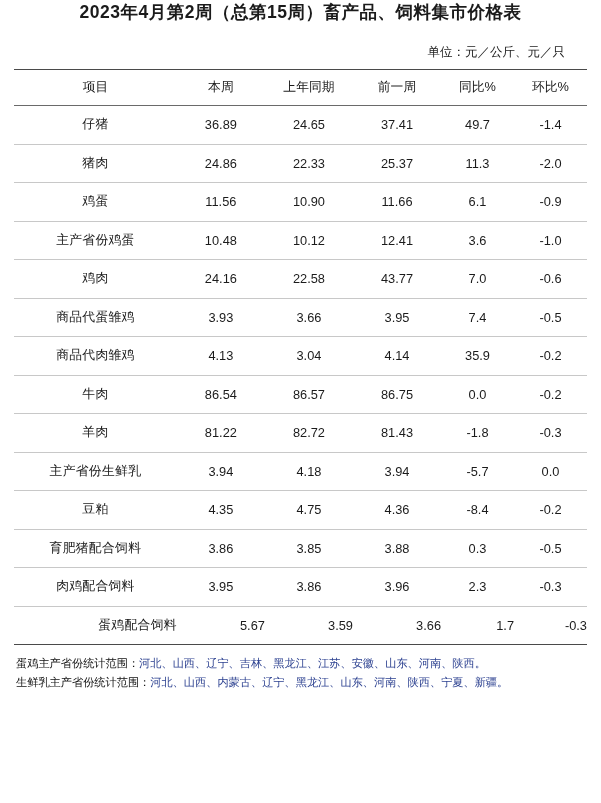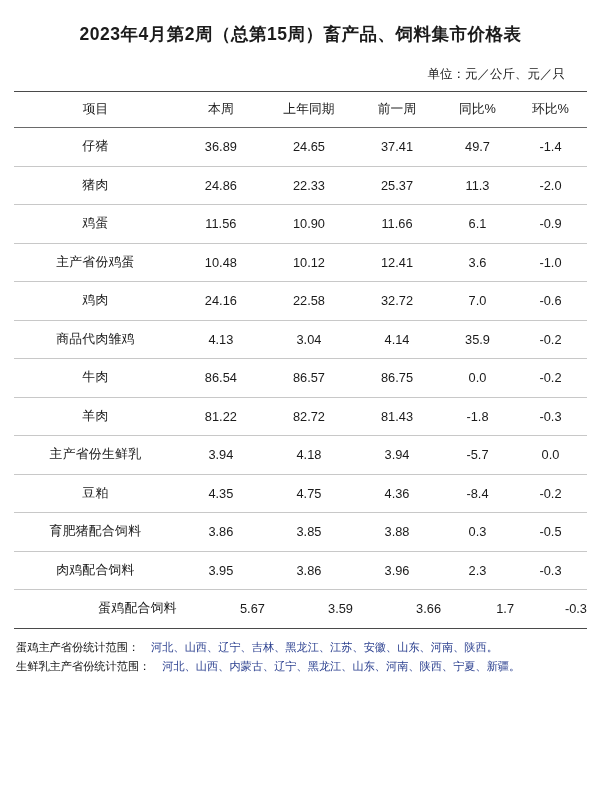--- a/index.html
+++ b/index.html
@@ -20,21 +20,20 @@
     height: 803px;
     box-sizing: border-box;
     padding: 0 14px;
   }
   .title {
     text-align: center;
     font-size: 17.5px;
     font-weight: bold;
     color: #1b1b1b;
     letter-spacing: 0.5px;
-    padding-top: 22px;
     padding-bottom: 2px;
     white-space: nowrap;
   }
   .unit {
     text-align: right;
     font-size: 12.5px;
     color: #1b1b1b;
     padding-right: 22px;
     padding-top: 18px;
     padding-bottom: 8px;
@@ -82,21 +81,20 @@
     color: #1b1b1b;
     line-height: 19px;
     white-space: nowrap;
   }
   .note-line .note-label {
     font-weight: normal;
     color: #111111;
   }
   .note-line .note-value {
     color: #2a3f8f;
-    margin-left: 12px;
   }
 </style>
 </head>
 <body>
 
 <div class="page">
 
   <div class="title">2023年4月第2周（总第15周）畜产品、饲料集市价格表</div>
 
   <div class="unit">单位：元／公斤、元／只</div>
@@ -150,23 +148,31 @@
           <td>10.48</td>
           <td>10.12</td>
           <td>12.41</td>
           <td>3.6</td>
           <td>-1.0</td>
         </tr>
         <tr>
           <td class="item-cell">鸡肉</td>
           <td>24.16</td>
           <td>22.58</td>
-          <td>32.72</td>
+          <td>43.77</td>
           <td>7.0</td>
           <td>-0.6</td>
+        </tr>
+        <tr>
+          <td class="item-cell">商品代蛋雏鸡</td>
+          <td>3.93</td>
+          <td>3.66</td>
+          <td>3.95</td>
+          <td>7.4</td>
+          <td>-0.5</td>
         </tr>
         <tr>
           <td class="item-cell">商品代肉雏鸡</td>
           <td>4.13</td>
           <td>3.04</td>
           <td>4.14</td>
           <td>35.9</td>
           <td>-0.2</td>
         </tr>
         <tr>

